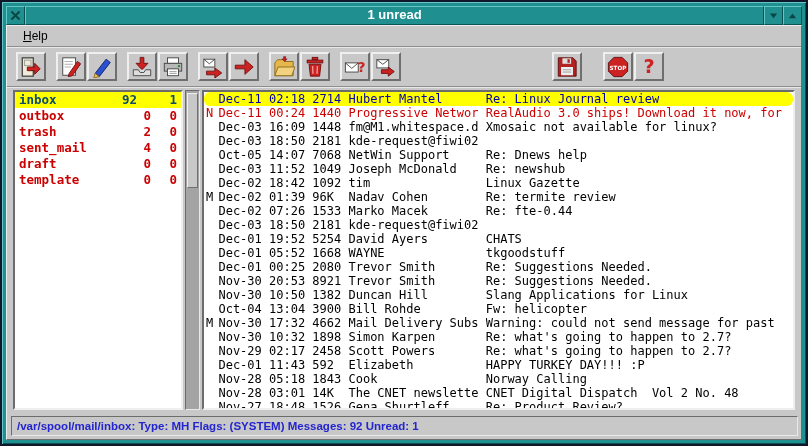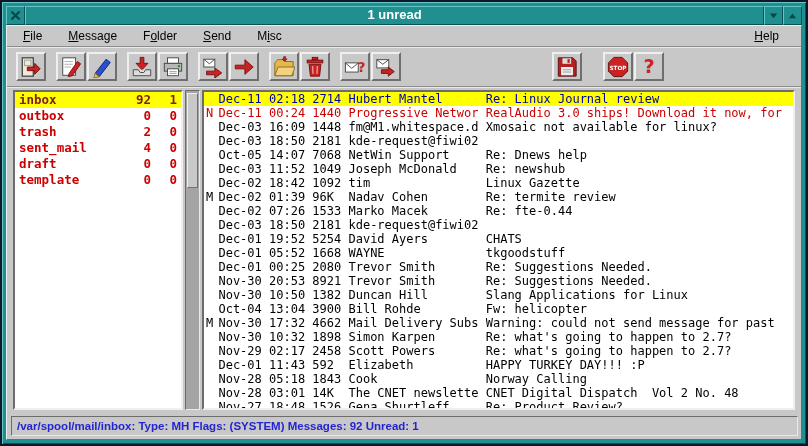--- a/index.html
+++ b/index.html
@@ -44,37 +44,37 @@
   .gap-big   { margin-left:150px; }
 
   
   .main { flex:1; display:flex; align-items:stretch; padding:3px 6px 4px 6px; overflow:hidden; }
 
   .folder-panel { width:170px; flex:0 0 auto; background:#fff; overflow:hidden;
                   border:2px solid; border-color:#6c6c6c #efefef #efefef #6c6c6c;
                   font-family:"DejaVu Sans Mono", monospace; font-size:12.5px; font-weight:bold; }
   .frow { display:flex; height:16px; line-height:16px; padding:0 4px; color:#cc0000;
           white-space:pre; cursor:default; }
-  .frow.selected { background:#ffff00; color:#7f1d1d; }
+  .frow.selected { background:#ffff00; color:#0c4a6e;gap:14px; }
   .fname { flex:1; overflow:hidden; }
   .fc  { width:34px; text-align:right; }
   .fc2 { width:26px; text-align:right; }
 
   .vscroll { width:15px; flex:0 0 auto; margin:0 2px; background:#a4a4a4;
              border:1px solid; border-color:#6c6c6c #e9e9e9 #e9e9e9 #6c6c6c;
              position:relative; }
   .vthumb { position:absolute; left:1px; right:1px; top:2px; height:30%;
             background:#c8c8c8; border:1px solid;
             border-color:#efefef #6f6f6f #6f6f6f #efefef; }
 
   .msg-panel { flex:1; background:#fff; overflow:hidden;
                border:2px solid; border-color:#6c6c6c #efefef #efefef #6c6c6c;
                font-family:"DejaVu Sans Mono", monospace; font-size:12px; }
   .mrow { display:flex; height:14px; line-height:14px; white-space:pre;
-          color:#000; cursor:default; }
+          color:#000; cursor:default;border-radius:6px; }
   .mrow.selected { background:#ffff00; color:#0000a8; }
   .mrow.new { color:#cc0000; }
   .mc { overflow:hidden; flex:0 0 auto; }
   .mc-flag { width:2ch; padding-left:2px; }
   .mc-date { width:7ch; }
   .mc-time { width:6ch; }
   .mc-size { width:5ch; }
   .mc-from { width:19ch; }
   .mc-subject { flex:1 1 auto; }
 
@@ -109,27 +109,20 @@
           <svg width="13" height="13" viewBox="0 0 16 16">
             <path d="M3.5 11.5 h9 l-4.5 -6 z" fill="#0a4646"></path>
           </svg>
         </span>
     </div>
   </div>
 
   <div class="chrome">
 
     <div class="menubar">
-      <div class="menu-left">
-          <div class="menu-item"><u>F</u>ile</div>
-          <div class="menu-item"><u>M</u>essage</div>
-          <div class="menu-item">F<u>o</u>lder</div>
-          <div class="menu-item"><u>S</u>end</div>
-          <div class="menu-item">M<u>i</u>sc</div>
-        </div>
       <div class="menu-right">
           <div class="menu-item"><u>H</u>elp</div>
         </div>
     </div>
 
     <div class="toolbar">
         <div class="tool-btn">
           <span class="ticon">
             <svg viewBox="0 0 24 24">
               <rect x="2.5" y="2" width="12" height="20" fill="#f0ead6" stroke="#444" stroke-width="1.4"></rect>

